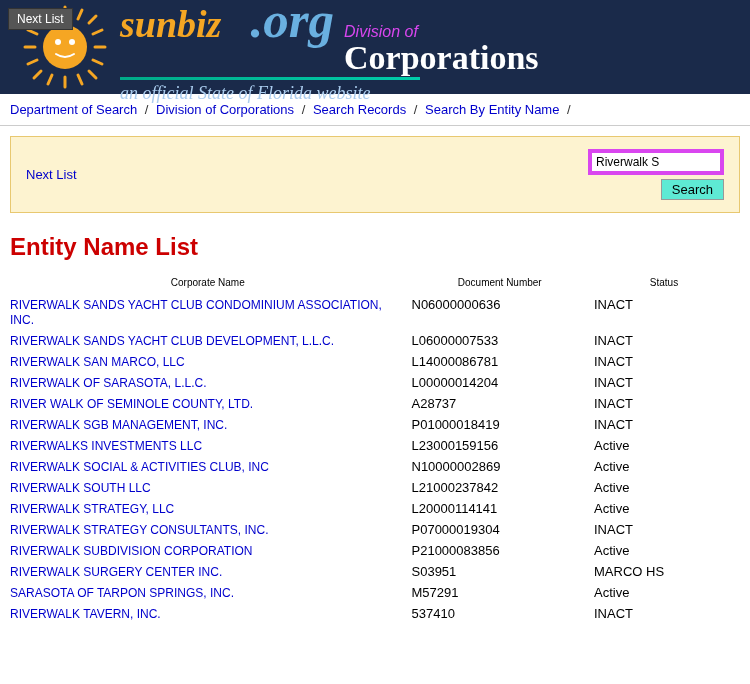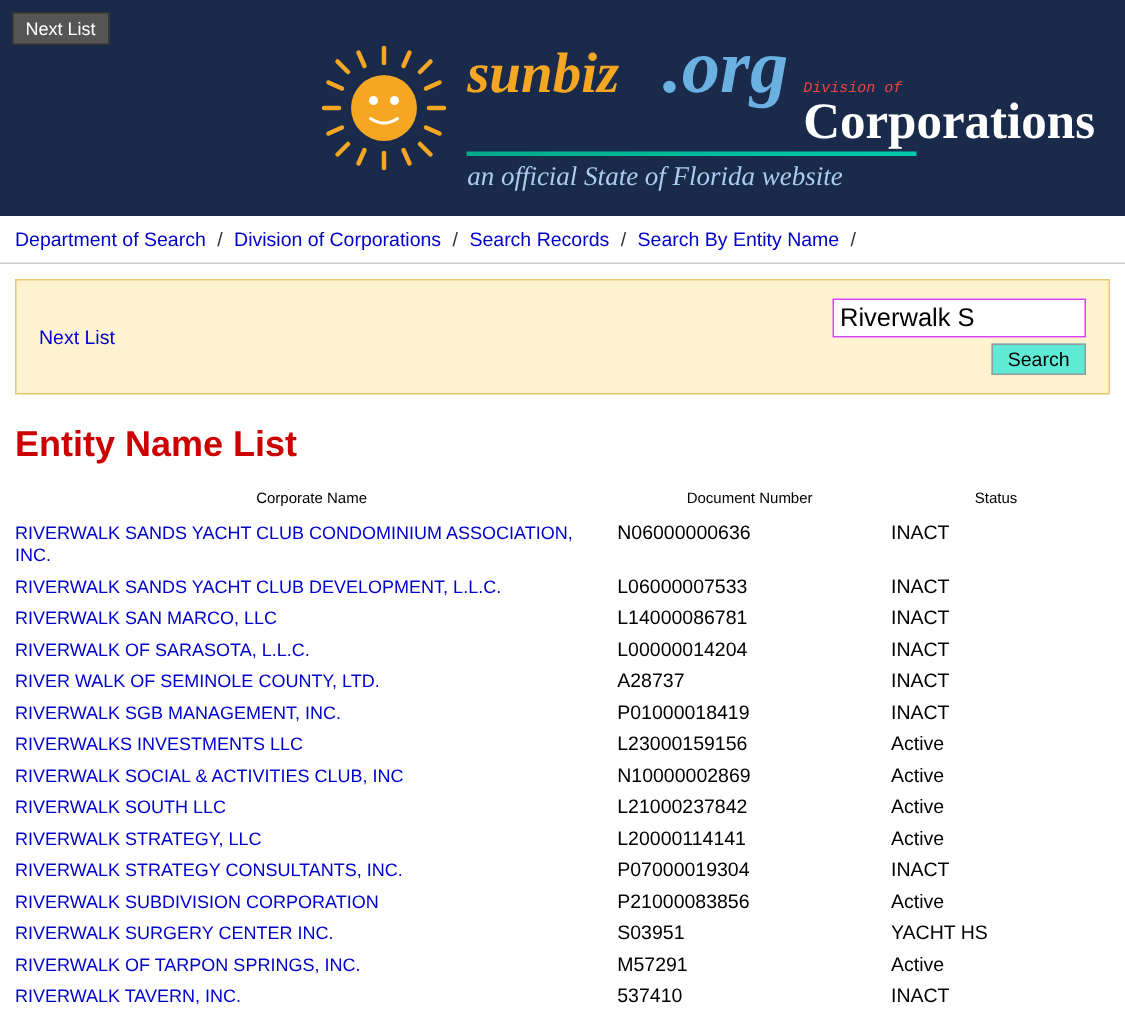--- a/index.html
+++ b/index.html
@@ -4,22 +4,22 @@
   <style>
     * { margin: 0; padding: 0; box-sizing: border-box; }
     body { font-family: Arial, sans-serif; font-size: 13px; background: #fff; width: 750px; }
 
     
     .header {
       background: #1a2a4a;
       padding: 10px 20px 10px 20px;
       display: flex;
       align-items: center;
-      justify-content: flex-end;
-      height: 144px;
+      justify-content: flex-start;
+      height: 94px;
     }
     .logo-area {
       display: flex;
       align-items: center;
       gap: 10px;
     }
     .sun-logo {
       width: 90px;
       height: 90px;
     }
@@ -57,24 +57,24 @@
       text-decoration: none;
       font-size: 13px;
     }
     .search-right {
       display: flex;
       flex-direction: column;
       align-items: flex-end;
       gap: 4px;
     }
     .search-input {
-      border: 1px solid #d946ef;
+      border: 4px solid #d946ef;
       padding: 2px 4px;
-      font-size: 17px;
-      width: 169px;
+      font-size: 12px;
+      width: 136px;
     }
     .search-button {
       border: 1px solid #999;
       background: #5eead4;
       padding: 2px 10px;
       font-size: 13px;
       cursor: pointer;
     }
 
     
@@ -171,21 +171,21 @@
         <circle cx="38" cy="40" r="3" fill="#fff"></circle>
         <circle cx="52" cy="40" r="3" fill="#fff"></circle>
         <path d="M 36 52 Q 45 58 54 52" stroke="#fff" stroke-width="2" fill="none" stroke-linecap="round"></path>
       </svg>
 
       <div class="site-title">
         <div style="display:flex; align-items:baseline; gap:2px;">
           <span style="font-size:38px; font-style:italic; font-family:Georgia,serif; font-weight:bold; color:#f5a623;">sunbiz</span>
           <span style="font-size:51px; font-style:italic; font-family:Georgia,serif; font-weight:bold; color:#6ab0e0;margin-left:27px;">.org</span>
           <span style="margin-left:8px; display:flex; flex-direction:column; justify-content:flex-end;">
-            <span style="color:#ef4444; font-size:10px; font-style:italic; font-family:Liberation Mono, monospace; display:block;">Division of</span>
+            <span style="color:#d946ef; font-size:16px; font-style:italic; font-family:Liberation Sans, sans-serif; display:block;">Division of</span>
             <span style="color:#fff; font-size:34px; font-weight:bold; font-family:Georgia,serif; line-height:1;">Corporations</span>
           </span>
         </div>
         <div style="margin-top:2px;">
           
           <div style="height:3px; background: linear-gradient(to right, #00aa88, #00ccaa); width:300px; margin-bottom:3px;"></div>
           <span style="color:#aaccee; font-size:18px; font-style:italic; font-family:Georgia,serif;">an official State of Florida website</span>
         </div>
       </div>
     </div>
@@ -279,24 +279,24 @@
           <td>INACT</td>
         </tr>
         <tr>
           <td><a href="#">RIVERWALK SUBDIVISION CORPORATION</a></td>
           <td>P21000083856</td>
           <td>Active</td>
         </tr>
         <tr>
           <td><a href="#">RIVERWALK SURGERY CENTER INC.</a></td>
           <td>S03951</td>
-          <td>YACHT HS</td>
-        </tr>
-        <tr>
-          <td><a href="#">RIVERWALK OF TARPON SPRINGS, INC.</a></td>
+          <td>MARCO HS</td>
+        </tr>
+        <tr>
+          <td><a href="#">SARASOTA OF TARPON SPRINGS, INC.</a></td>
           <td>M57291</td>
           <td>Active</td>
         </tr>
         <tr>
           <td><a href="#">RIVERWALK TAVERN, INC.</a></td>
           <td>537410</td>
           <td>INACT</td>
         </tr>
       </tbody>
   </table>

